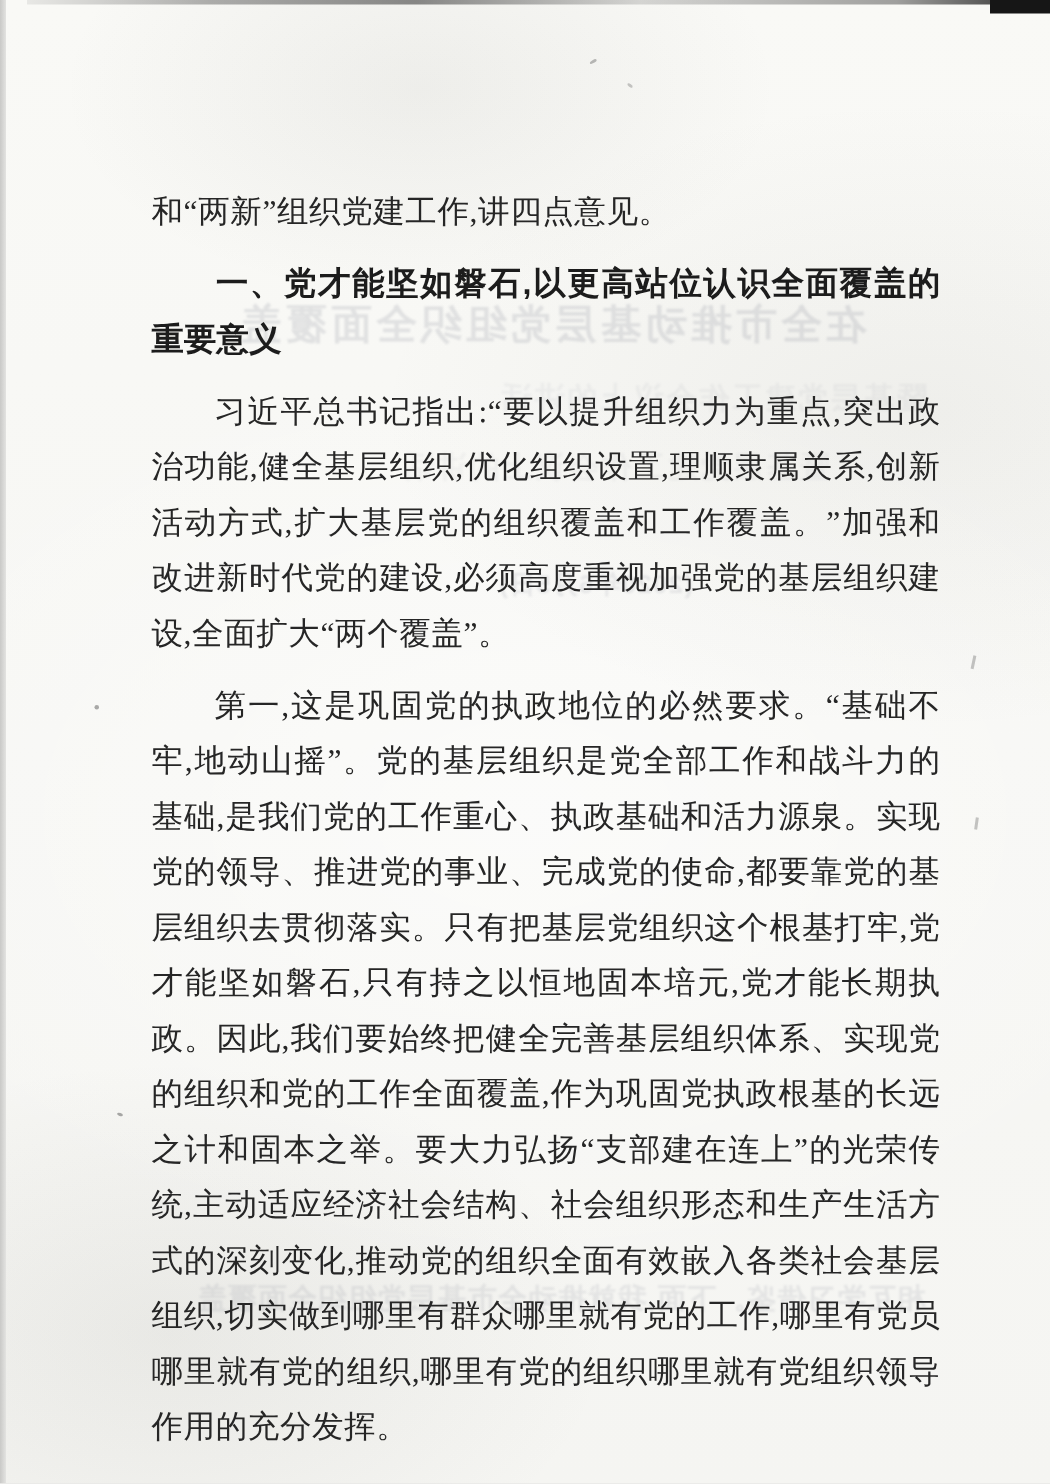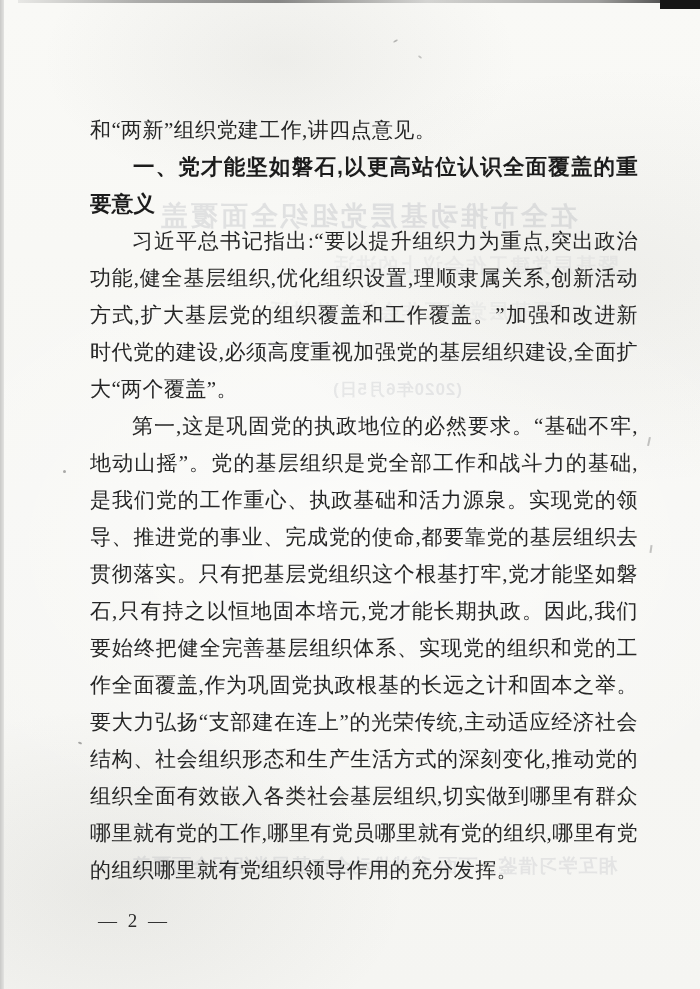--- a/index.html
+++ b/index.html
@@ -42,21 +42,21 @@
   .bt-title    { left:95px;  top:198px; width:545px; font-size:27px; opacity:0.17; letter-spacing:3px; }
   .bt-subtitle { left:300px; top:252px; width:350px; font-size:20px; opacity:0.07; letter-spacing:2px; }
   .bt-line3    { left:240px; top:298px; width:340px; font-size:20px; opacity:0.06; letter-spacing:2px; }
   .bt-date     { left:272px; top:378px; width:250px; font-size:17px; opacity:0.13; letter-spacing:1px; }
   .bt-footer   { left:88px;  top:853px; width:572px; font-size:19px; opacity:0.13; letter-spacing:1px; }
 
   
   .content { position:absolute; left:90px; top:112px; width:548px; z-index:2;
              font-size:21px; line-height:37px; letter-spacing:0.4px;
              text-align:justify; text-justify:inter-character; }
-  .content p { margin:0; }
+  .content p { margin:11px; }
   .indent { text-indent:2em; }
   .heading { margin:9px 0 0; font-weight:700; text-indent:2em;
              font-family:"Liberation Sans","DejaVu Sans",sans-serif;
              font-size:21.5px; line-height:37px; letter-spacing:0.2px; color:#1c1c1c; }
   .pen-underline { 
                    text-decoration-thickness:1.5px;
                    text-decoration-color:rgba(55,55,60,0.8);
                    text-underline-offset:8px; }
   .page-number { margin:13px 0 0 8px; font-size:19px; letter-spacing:3px; color:#2b2b2b; }
 </style>

